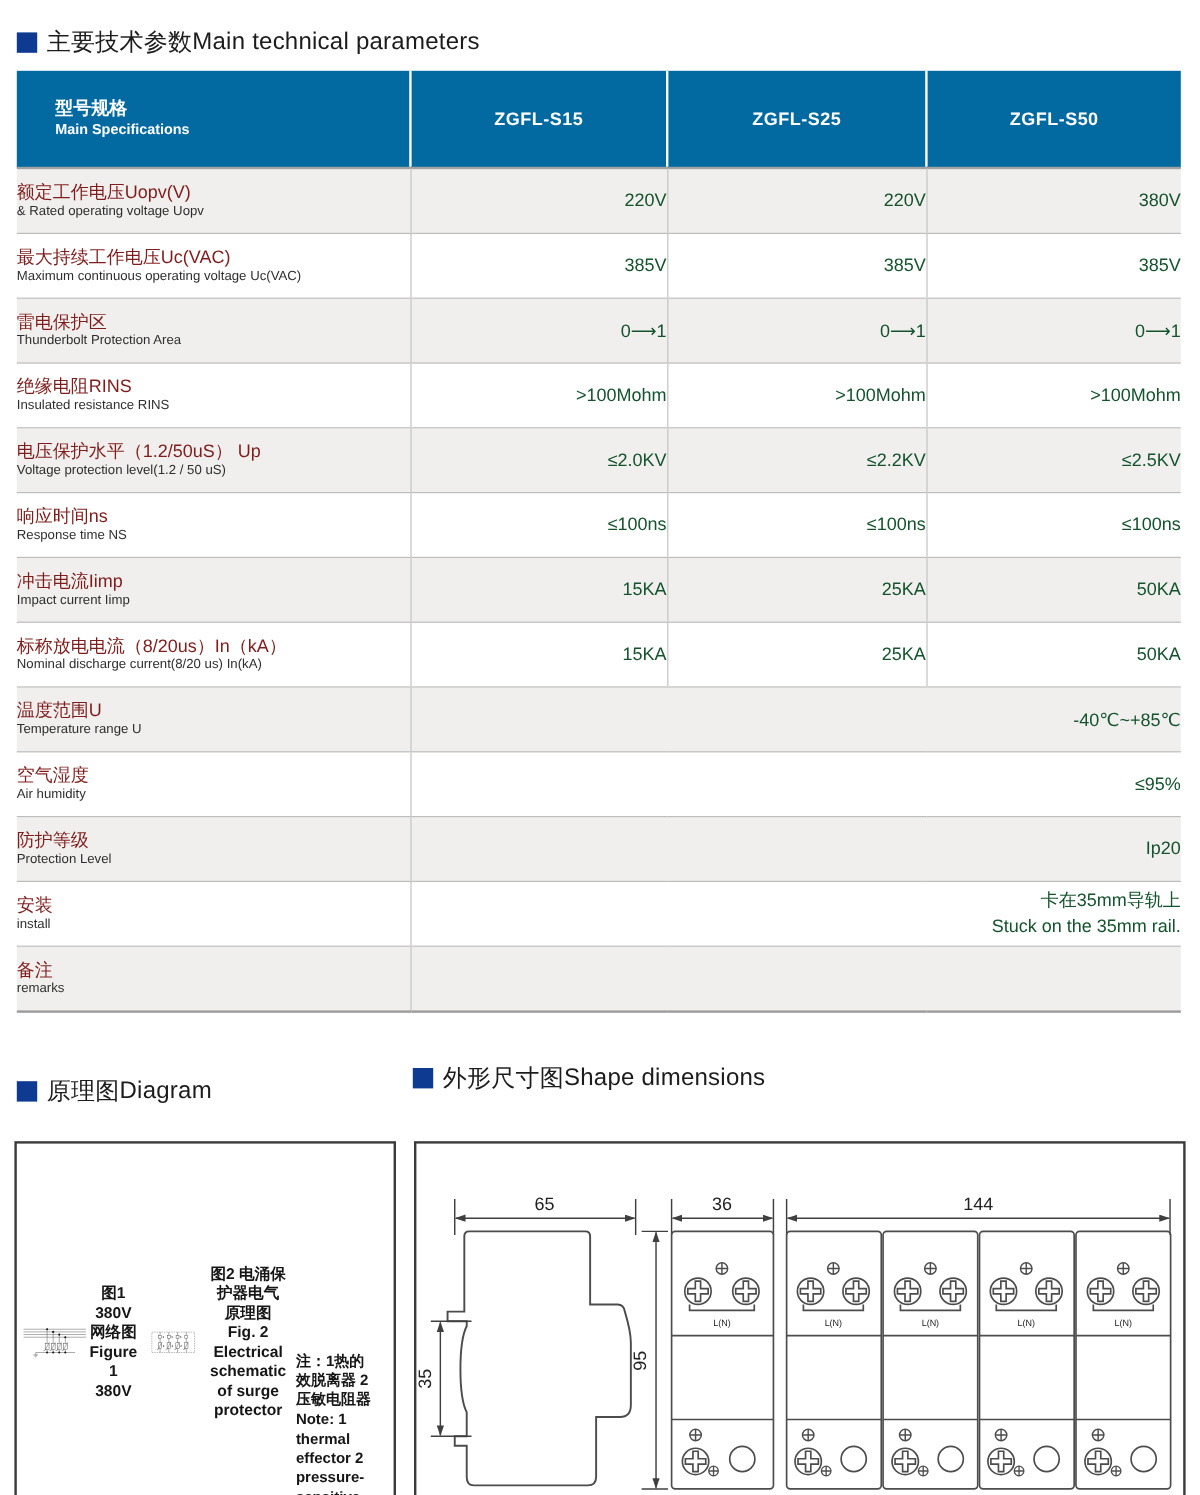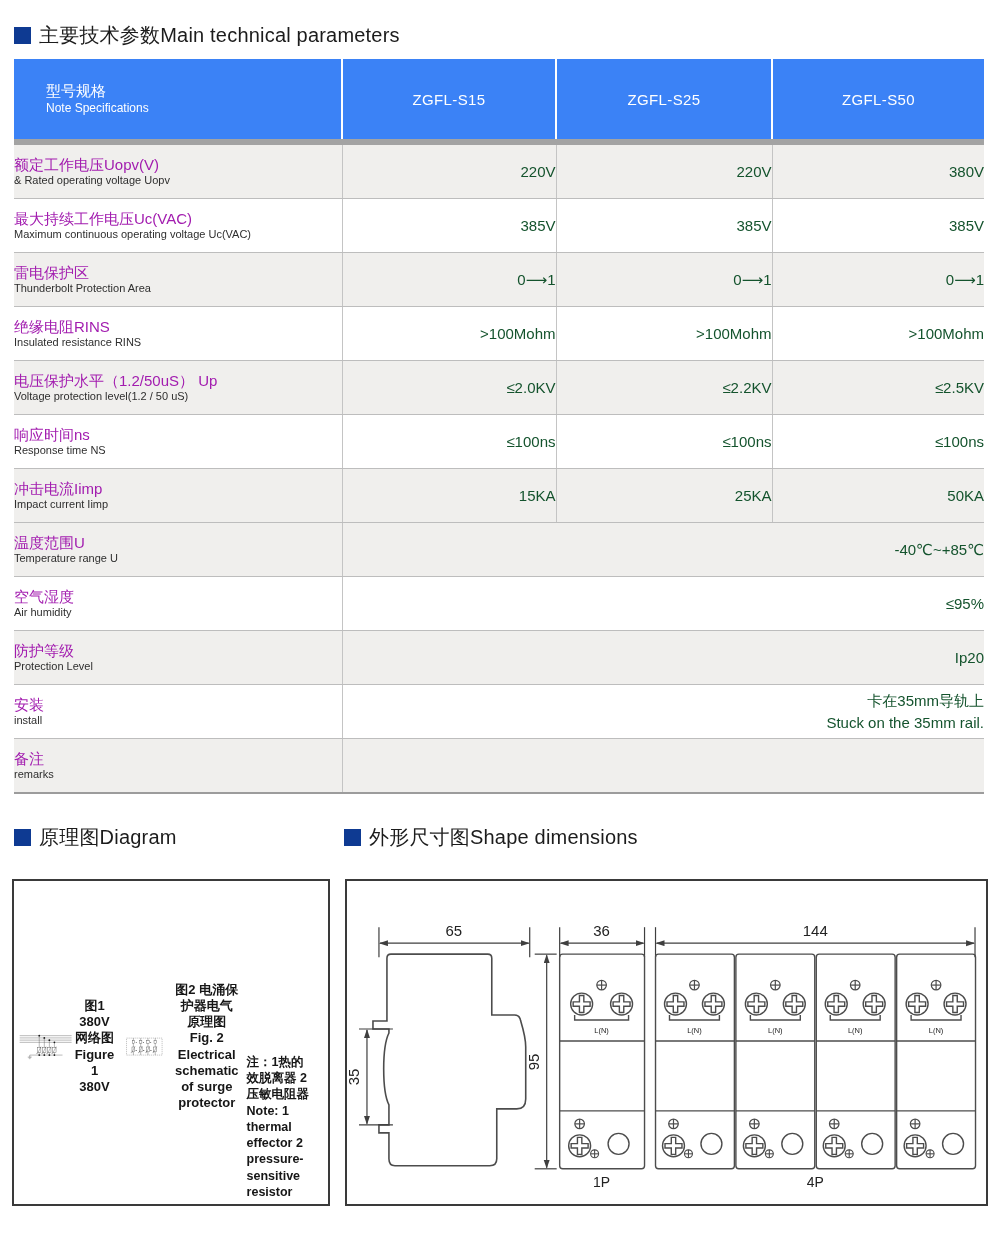--- a/index.html
+++ b/index.html
@@ -3,34 +3,34 @@
 <meta charset="utf-8">
 <style>
   html,body{margin:0;padding:0;background:#fff;}
   .page{position:relative;width:1000px;height:1246px;background:#fff;overflow:hidden;
         font-family:"Liberation Sans","DejaVu Sans",sans-serif;color:#1a1a1a;}
   
   .sec-title{display:flex;align-items:center;font-size:20px;color:#1c1c1c;letter-spacing:.2px;}
   .bullet{width:17px;height:17px;background:#0e3a92;margin-right:8px;flex:0 0 auto;}
   .title-row1{padding:22px 0 0 14px;}
   .title-row2{display:flex;margin:30px 0 0 14px;}
-  .title-row2 .t-left{width:330px;}
+  .title-row2 .t-left{width:330px;margin-top:22px;}
   
   table.spec{width:970px;margin:10px 0 0 14px;border-collapse:collapse;table-layout:fixed;}
   table.spec th,table.spec td{padding:0;vertical-align:middle;}
-  thead th{background:#3b82f6;color:#fff;height:80px;font-weight:400;border-bottom:6px solid #a3a3a3;}
+  thead th{background:#0369a1;color:#fff;height:80px;font-weight:700;border-bottom:2px solid #a3a3a3;}
   thead th.model{border-left:2px solid #fff;font-size:15px;letter-spacing:.4px;}
   thead th.lbl{text-align:left;padding-left:32px;}
   thead .zh{font-size:15px;line-height:1.25;}
   thead .en{font-size:12px;line-height:1.25;}
   tbody td{height:53px;border-bottom:1px solid #bdbdbd;background:#fff;}
   tbody tr.gray td{background:#f0efed;}
   tbody tr:last-child td{border-bottom:2px solid #9c9c9c;}
   td.lbl{text-align:left;padding-left:32px;}
-  td.lbl .zh{font-size:15px;color:#a21caf;line-height:1.2;}
+  td.lbl .zh{font-size:15px;color:#7f1d1d;line-height:1.2;}
   td.lbl .en{font-size:11px;color:#2e2e2e;line-height:1.2;}
   td.val{border-left:1px solid #c4c4c4;text-align:right;font-size:15px;color:#14532d;}
   td.val .l2{line-height:1.45;}
   
   .boxes{display:flex;margin:28px 0 0 12px;align-items:flex-start;}
   .dbox{width:318px;height:327px;border:2px solid #3a3a3a;box-sizing:border-box;
         display:flex;align-items:center;padding-top:8px;}
   .sbox{width:643px;height:327px;border:2px solid #3a3a3a;box-sizing:border-box;margin-left:15px;text-align:center;}
   .figcap{text-align:center;font-size:13px;font-weight:600;color:#161616;line-height:1.25;margin:2px 0 2px 0;}
   .notes{margin-top:auto;align-self:stretch;padding:0 18px 4px 8px;font-size:12.5px;font-weight:600;color:#161616;line-height:1.3;}
@@ -54,21 +54,21 @@
     <colgroup>
         <col style="width:328px">
         <col style="width:214px">
         <col style="width:216px">
         <col style="width:212px">
       </colgroup>
     <thead>
       <tr>
         <th class="lbl">
           <div class="zh">型号规格</div>
-          <div class="en">Note Specifications</div>
+          <div class="en">Main Specifications</div>
         </th>
         <th class="model">ZGFL-S15</th>
         <th class="model">ZGFL-S25</th>
         <th class="model">ZGFL-S50</th>
       </tr>
     </thead>
     <tbody>
       <tr class="gray">
         <td class="lbl">
             <div class="zh">额定工作电压Uopv(V)</div>
@@ -120,20 +120,29 @@
             <div class="en">Response time NS</div>
           </td>
         <td class="val">≤100ns</td>
         <td class="val">≤100ns</td>
         <td class="val">≤100ns</td>
       </tr>
       <tr class="gray">
         <td class="lbl">
             <div class="zh">冲击电流Iimp</div>
             <div class="en">Impact current Iimp</div>
+          </td>
+        <td class="val">15KA</td>
+        <td class="val">25KA</td>
+        <td class="val">50KA</td>
+      </tr>
+      <tr>
+        <td class="lbl">
+            <div class="zh">标称放电电流（8/20us）In（kA）</div>
+            <div class="en">Nominal discharge current(8/20 us) In(kA)</div>
           </td>
         <td class="val">15KA</td>
         <td class="val">25KA</td>
         <td class="val">50KA</td>
       </tr>
       <tr class="gray">
         <td class="lbl">
             <div class="zh">温度范围U</div>
             <div class="en">Temperature range U</div>
           </td>

